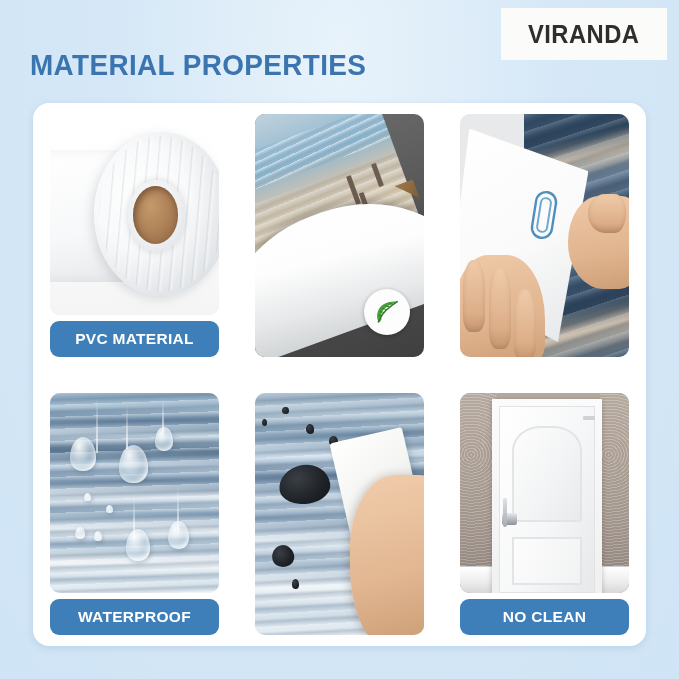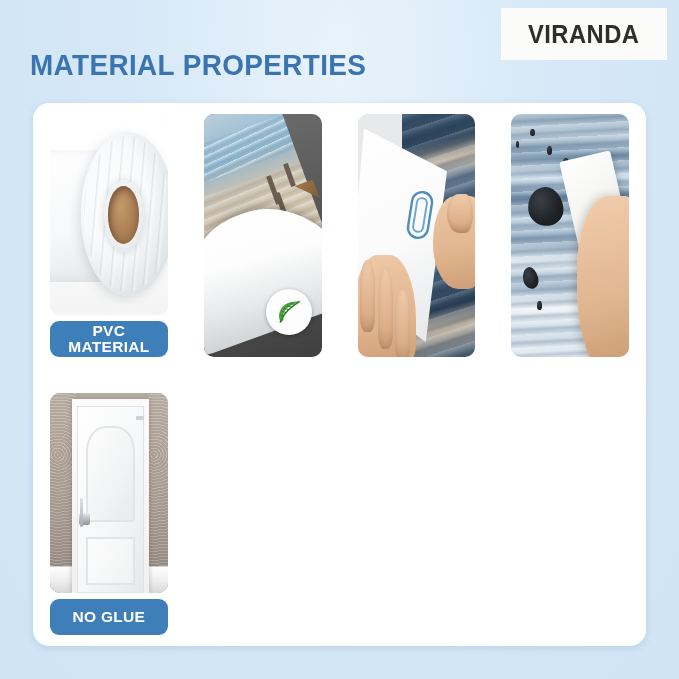--- a/index.html
+++ b/index.html
@@ -74,21 +74,21 @@
     box-shadow: 0 2px 7px rgba(80,120,160,0.17);
   }
 
   .grid {
     position: absolute;
     left: 17px;
     top: 11px;
     width: 579px;
     height: 521px;
     display: grid;
-    grid-template-columns: repeat(4, 1fr);
+    grid-template-columns: repeat(3, 1fr);
     grid-template-rows: repeat(2, 1fr);
     column-gap: 20px;
     row-gap: 22px;
     gap: 36px;
   }
 
   .card {
     position: relative;
     display: flex;
     flex-direction: column;
@@ -519,20 +519,40 @@
           </div>
           <div class="sa-hand left-hand"></div>
           <div class="sa-finger" style="left:2%;bottom:10%;width:13%;height:30%;"></div>
           <div class="sa-finger" style="left:17%;bottom:3%;width:13%;height:34%;"></div>
           <div class="sa-finger" style="left:32%;bottom:-2%;width:13%;height:30%;"></div>
           <div class="sa-hand right-hand"></div>
           <div class="sa-finger" style="right:2%;top:33%;width:22%;height:16%;border-radius:46% 30% 30% 46%/50% 50% 50% 50%;"></div>
         </div>
       </div>
 
+      <div class="card">
+        <div class="thumb">
+          <div class="wp-bg"></div>
+          <div class="trail" style="left:27%;top:2%;height:28%;"></div>
+          <div class="trail" style="left:45%;top:6%;height:22%;"></div>
+          <div class="trail" style="left:66%;top:3%;height:17%;"></div>
+          <div class="trail" style="left:49%;top:52%;height:20%;"></div>
+          <div class="trail" style="left:75%;top:46%;height:24%;"></div>
+          <div class="drop" style="left:12%;top:22%;width:15%;height:17%;"></div>
+          <div class="drop" style="left:41%;top:26%;width:17%;height:19%;"></div>
+          <div class="drop" style="left:62%;top:17%;width:11%;height:12%;"></div>
+          <div class="drop" style="left:45%;top:68%;width:14%;height:16%;"></div>
+          <div class="drop" style="left:70%;top:64%;width:12%;height:14%;"></div>
+          <div class="drop" style="left:15%;top:67%;width:6%;height:6%;"></div>
+          <div class="drop" style="left:26%;top:69%;width:5%;height:5%;"></div>
+          <div class="drop" style="left:33%;top:56%;width:4%;height:4%;"></div>
+          <div class="drop" style="left:20%;top:50%;width:4%;height:4%;"></div>
+        </div>
+        <div class="label">WATERPROOF</div>
+      </div>
 
       <div class="card">
         <div class="thumb">
           <div class="ec-bg"></div>
           <div class="stain" style="left:14%;top:30%;width:30%;height:16%;transform:rotate(-9deg);"></div>
           <div class="stain" style="left:10%;top:63%;width:13%;height:9%;transform:rotate(-12deg);"></div>
           <div class="stain" style="left:22%;top:77%;width:4%;height:4%;"></div>
           <div class="stain" style="left:30%;top:13%;width:5%;height:4%;"></div>
           <div class="stain" style="left:16%;top:6%;width:4%;height:3%;"></div>
           <div class="stain" style="left:44%;top:18%;width:5%;height:4%;"></div>
@@ -551,18 +571,18 @@
           <div class="ng-baseboard right"></div>
           <div class="ng-frame">
             <div class="ng-door">
               <div class="ng-panel-top"></div>
               <div class="ng-panel-bottom"></div>
               <div class="ng-handle"></div>
             </div>
             <div class="ng-hinge"></div>
           </div>
         </div>
-        <div class="label">NO GLUE</div>
+        <div class="label">NO CLEAN</div>
       </div>
 
     </div>
   </div>
 </div>
 
 </body></html>

